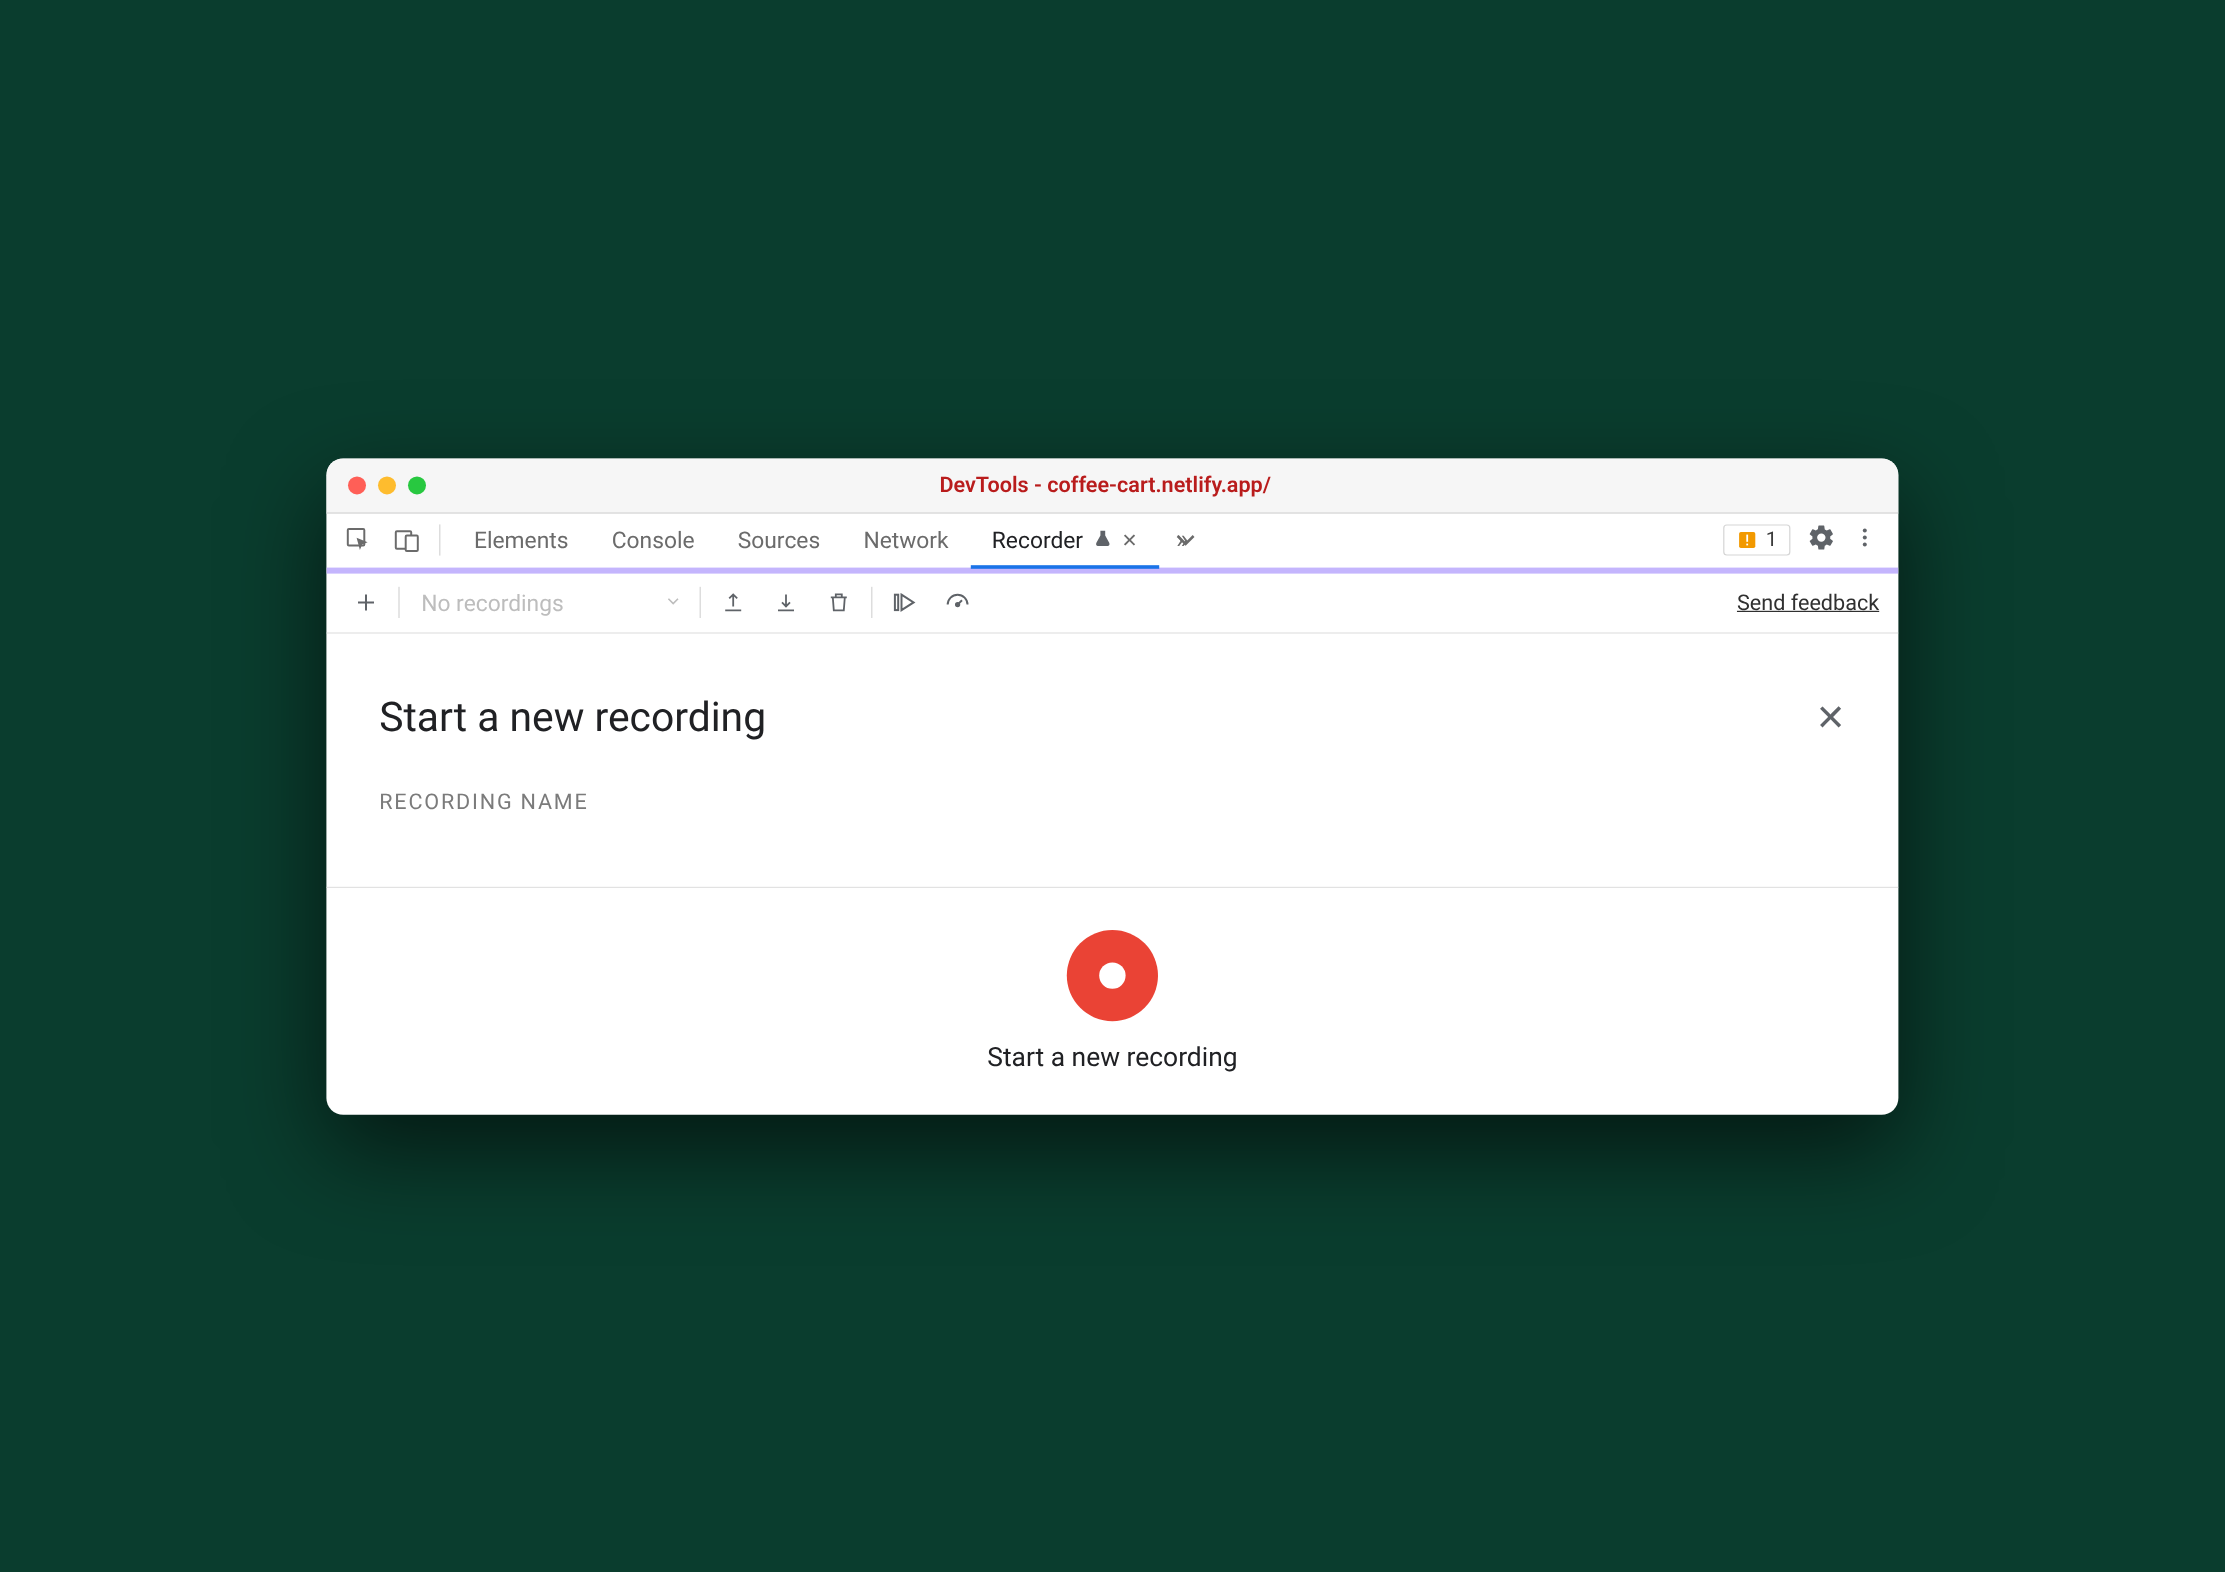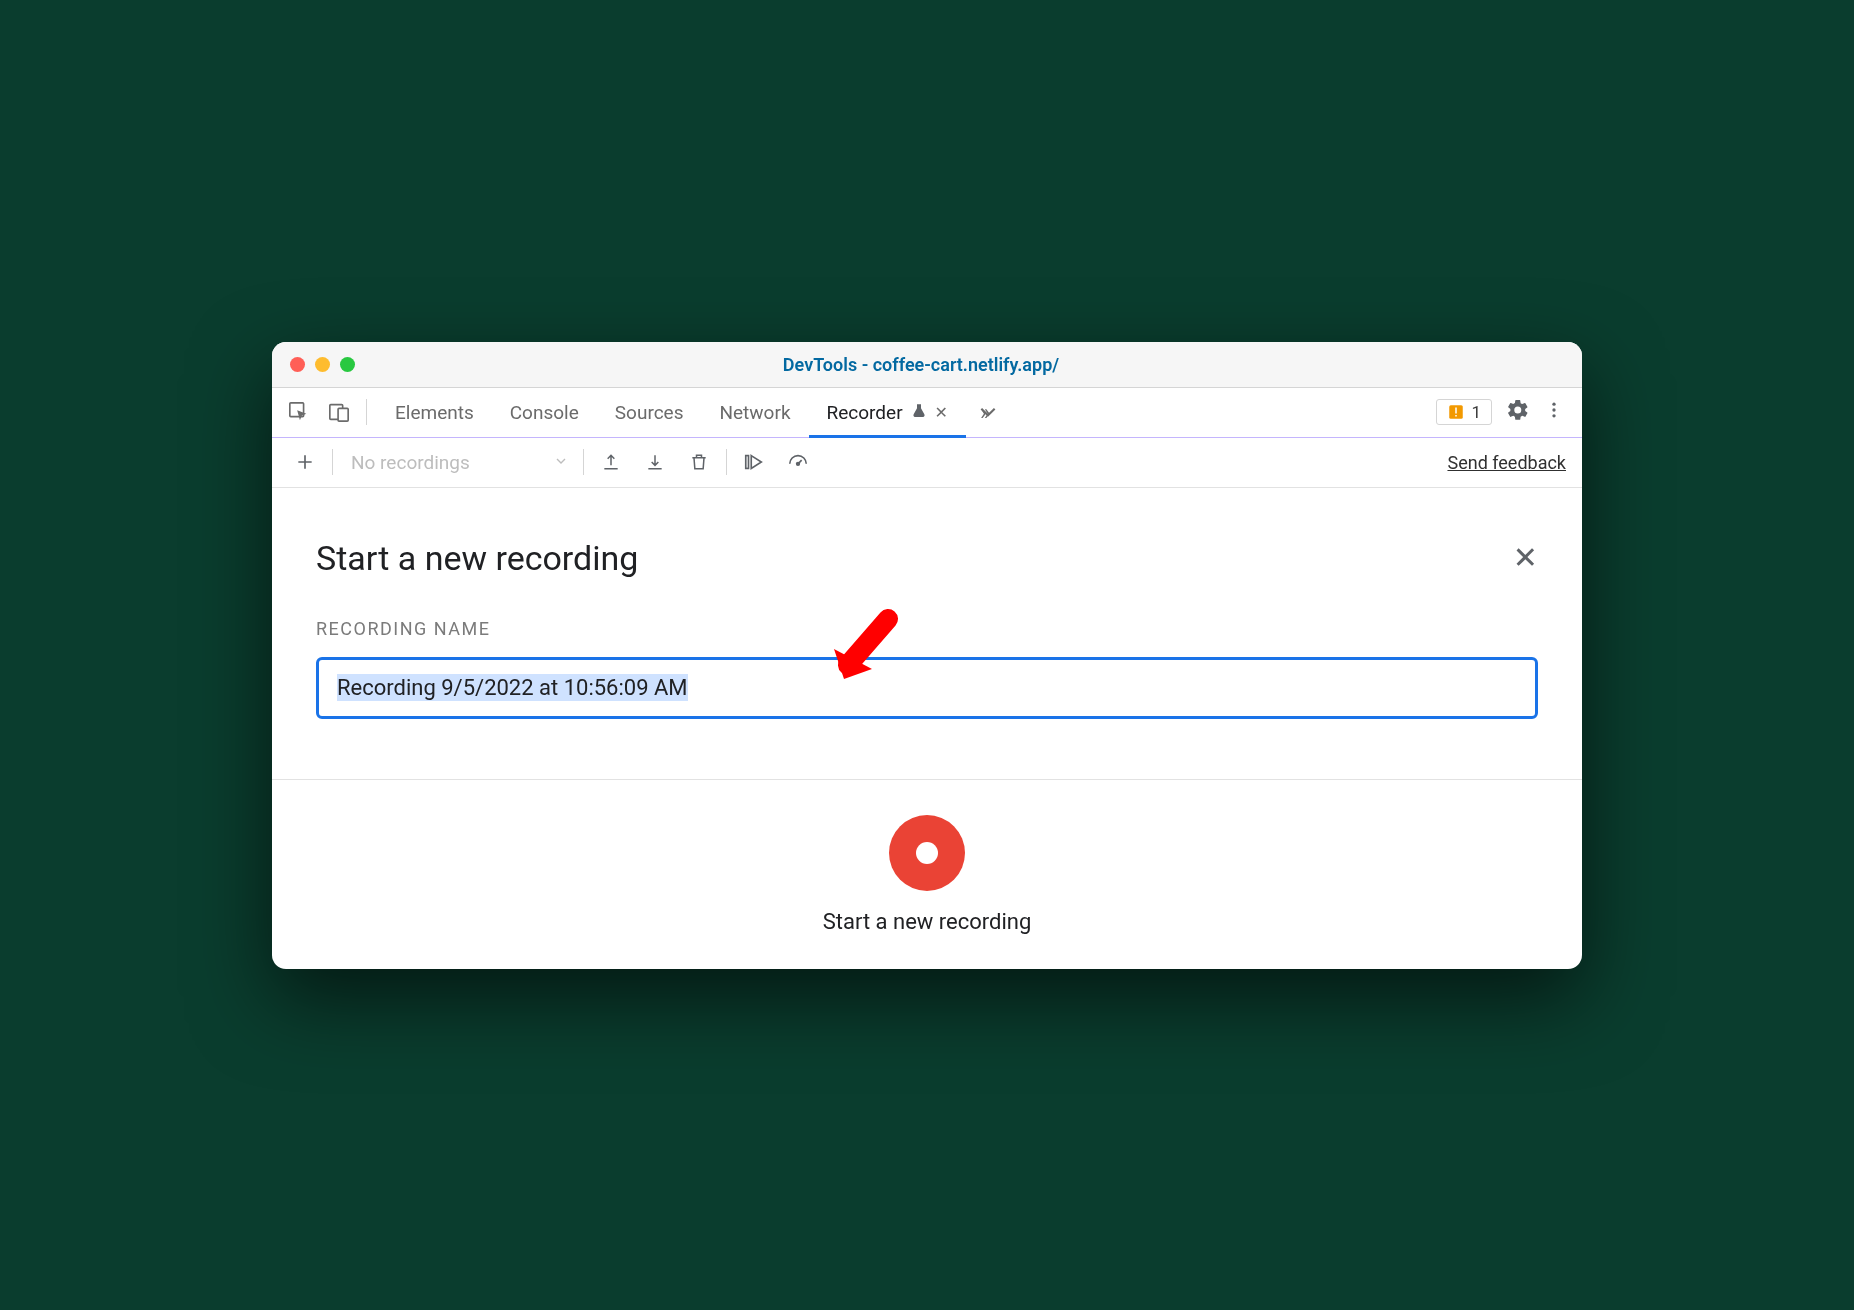--- a/index.html
+++ b/index.html
@@ -40,26 +40,26 @@
   }
   .tl-red { background: #ff5f57; }
   .tl-yellow { background: #febc2e; }
   .tl-green { background: #28c840; }
   .title-text {
     position: absolute;
     left: 0; right: 12px;
     text-align: center;
     font-size: 18px;
     font-weight: 600;
-    color: #0369a1;
+    color: #b91c1c;
     pointer-events: none;
   }
   .tabbar {
     height: 50px;
-    border-bottom: 1px solid #c4b5fd;
+    border-bottom: 5px solid #c4b5fd;
     display: flex;
     align-items: stretch;
     padding: 0 10px;
     justify-content: flex-end;
   }
   .tabbar-left {
     display: flex;
     align-items: center;
     gap: 6px;
   }
@@ -387,31 +387,20 @@
   </div>
 
   <div class="content">
     <div class="content-header">
       <h1 class="page-title">Start a new recording</h1>
       <div class="close-x">✕</div>
     </div>
 
     <div class="field-group">
       <div class="field-label">RECORDING NAME</div>
-      <div class="input-wrap">
-        <div class="input-focused">
-          <span class="selected-text">Recording 9/5/2022 at 10:56:09 AM</span>
-        </div>
-        <div class="arrow-annotation">
-          <svg width="80" height="90" viewBox="0 0 80 90">
-            <path d="M 62 12 L 22 58" stroke="#ff0000" stroke-width="20" stroke-linecap="round"></path>
-            <path d="M 8 42 L 18 72 L 46 62 Z" fill="#ff0000"></path>
-          </svg>
-        </div>
-      </div>
     </div>
 
   </div>
 
   <div class="footer">
     <div class="record-btn">
       <div class="inner"></div>
     </div>
     <div class="footer-label">Start a new recording</div>
   </div>

